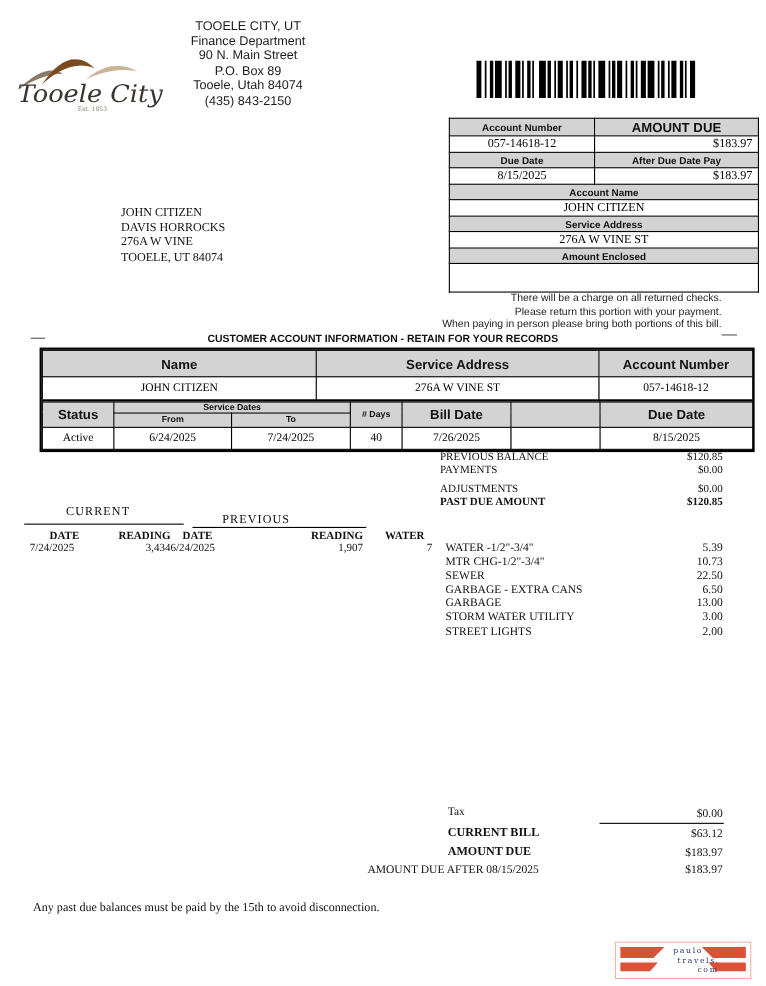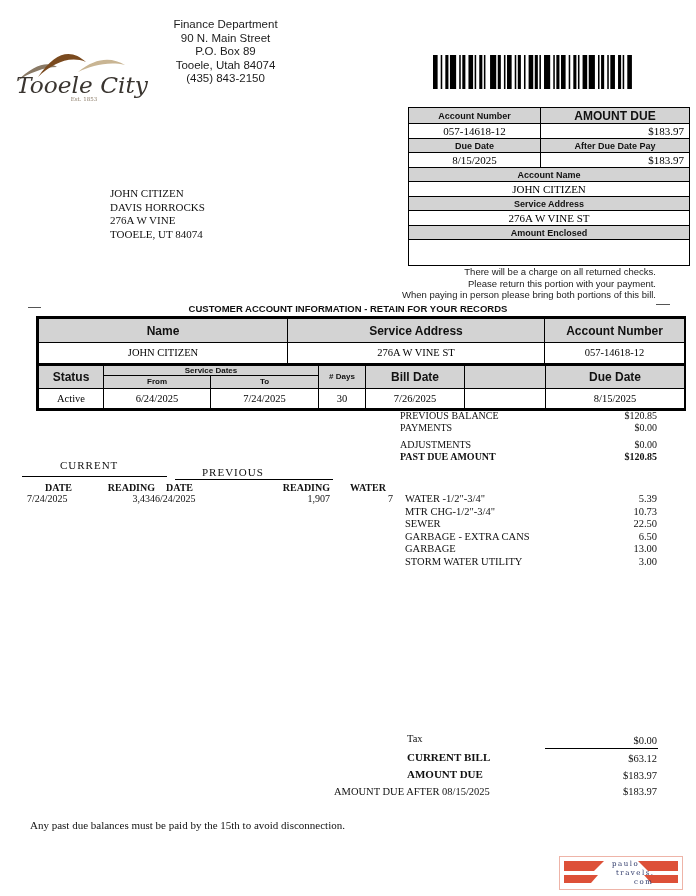--- a/index.html
+++ b/index.html
@@ -72,20 +72,21 @@
     <svg width="140" height="66" viewBox="0 0 140 66">
       <path d="M4,42 C22,24 36,21 45,27 C33,27 16,33 4,42 Z" fill="#8a7a66"></path>
       <path d="M26,37 C44,10 60,9 74,22 C57,15 40,24 26,37 Z" fill="#7a4a1f"></path>
       <path d="M66,32 C84,17 100,17 113,25 C96,21 79,26 66,32 Z" fill="#c9b593"></path>
       <text x="70" y="53" text-anchor="middle" font-family="DejaVu Serif, serif" font-style="italic" font-size="22" fill="#3a3530" textLength="132" lengthAdjust="spacingAndGlyphs">Tooele City</text>
       <text x="72" y="61" text-anchor="middle" font-family="DejaVu Serif, serif" font-size="5.5" fill="#8a7a66">Est. 1853</text>
     </svg>
   </div>
 
   <div class="abs org-block">
+    <div>TOOELE CITY, UT</div>
     <div>Finance Department</div>
     <div>90 N. Main Street</div>
     <div>P.O. Box 89</div>
     <div>Tooele, Utah 84074</div>
     <div>(435) 843-2150</div>
   </div>
 
   <div class="abs barcode">
     <svg width="202" height="34" viewBox="0 0 131 34" preserveAspectRatio="none">
       <path d="M0 17 H131" stroke="#000" stroke-width="34" stroke-dasharray="3 2 1 2 2 1 4 2 1 1 2 2 3 1 1 2 2 1 1 3 4 1 2 2 1 1 3 2 1 1 2 2 1 2 3 1 2 1 1 2 4 2 1 1 2 1 3 2 1 2 2 1 1 2 3 1 4 2 1 1 2 2 1 1 3 2 2 1 1 2 3 2"></path>
@@ -193,21 +194,21 @@
         <td class="h" rowspan="2">Due Date</td>
       </tr>
       <tr class="r3b">
         <td class="hs">From</td>
         <td class="hs">To</td>
       </tr>
       <tr class="r4">
         <td class="d">Active</td>
         <td class="d">6/24/2025</td>
         <td class="d">7/24/2025</td>
-        <td class="d">30</td>
+        <td class="d">40</td>
         <td class="d">7/26/2025</td>
         <td class="d"></td>
         <td class="d">8/15/2025</td>
       </tr>
     </tbody>
       </table>
   </div>
 
   <div class="abs bal-row" style="top:410px;">
     <span>PREVIOUS BALANCE</span>
@@ -260,20 +261,24 @@
       <span>GARBAGE - EXTRA CANS</span>
       <span>6.50</span>
     </div>
     <div class="row">
       <span>GARBAGE</span>
       <span>13.00</span>
     </div>
     <div class="row">
       <span>STORM WATER UTILITY</span>
       <span>3.00</span>
+    </div>
+    <div class="row">
+      <span>STREET LIGHTS</span>
+      <span>2.00</span>
     </div>
   </div>
 
   <div class="abs tot-label" style="left:407px; top:733px;">Tax</div>
   <div class="abs tot-val" style="left:537px; top:735px;">$0.00</div>
   <div class="abs" style="left:545px; top:748px; width:113px; border-top:1px solid #000;"></div>
   <div class="abs tot-label bold" style="left:407px; top:751px; font-size:11px;">CURRENT BILL</div>
   <div class="abs tot-val" style="left:537px; top:753px;">$63.12</div>
   <div class="abs tot-label bold" style="left:407px; top:768px; font-size:11px;">AMOUNT DUE</div>
   <div class="abs tot-val" style="left:537px; top:770px;">$183.97</div>

